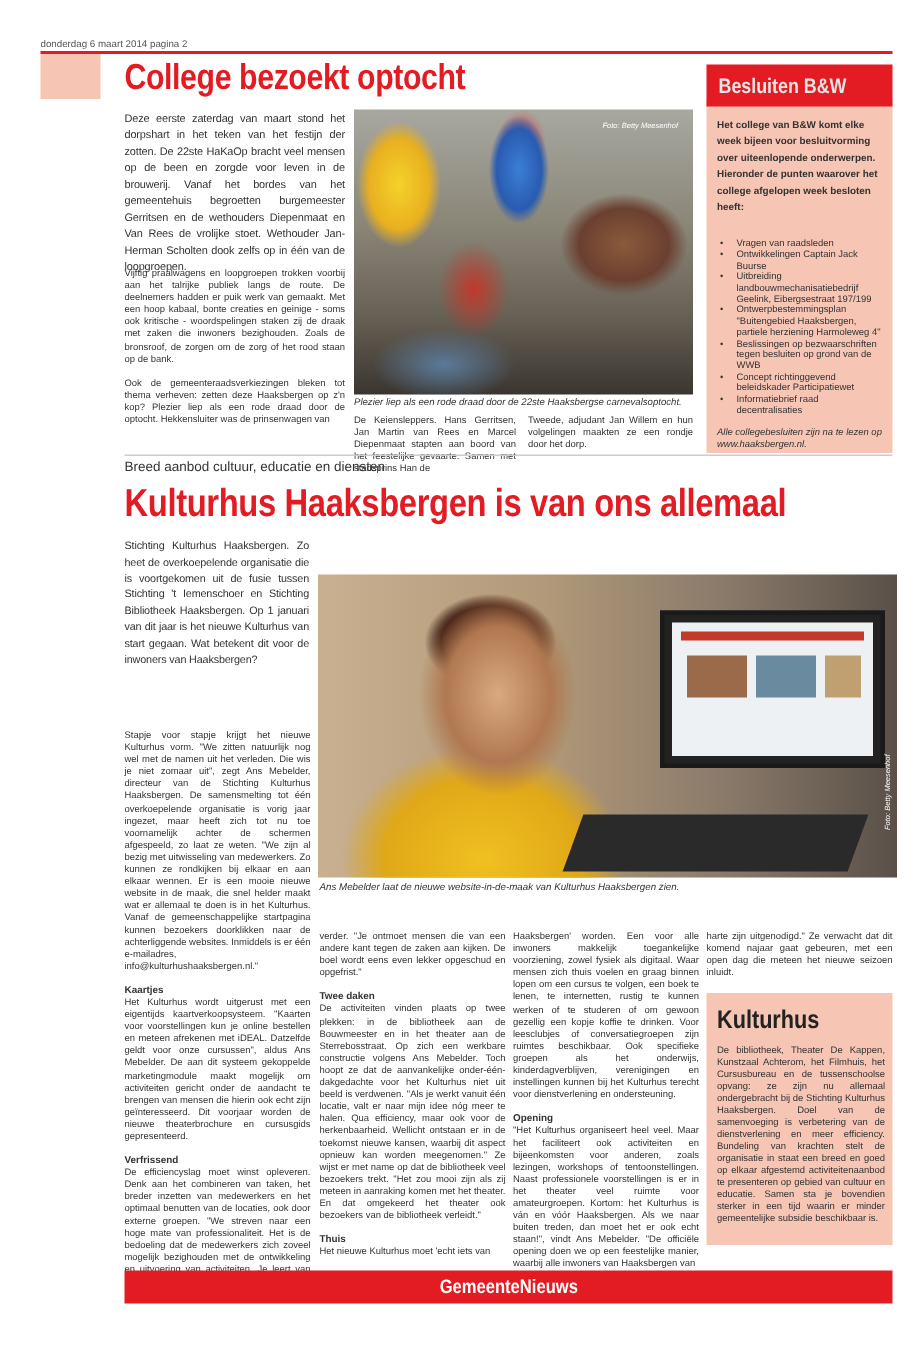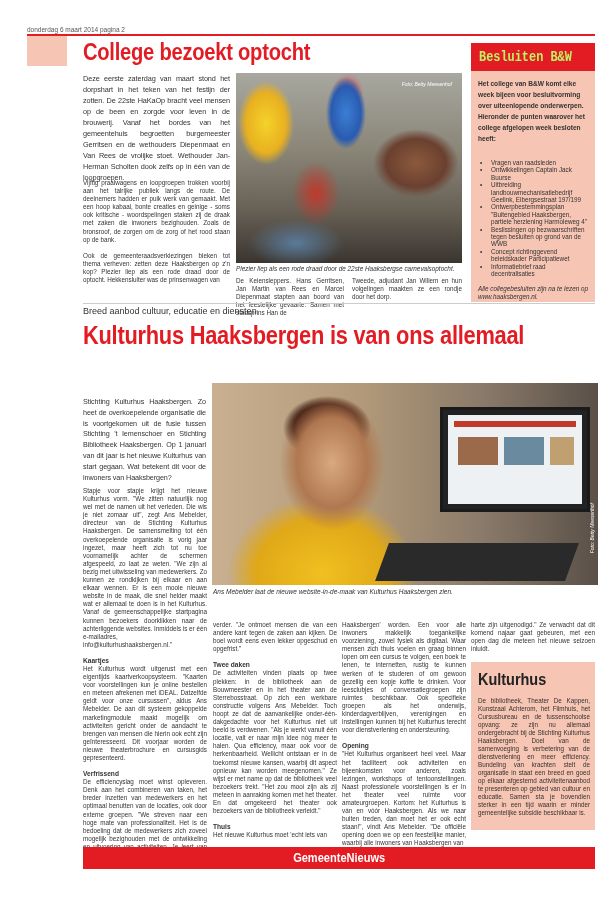--- a/index.html
+++ b/index.html
@@ -48,21 +48,21 @@
   .photo2 .screen .bar { position: absolute; left: 6px; right: 6px; top: 6px; height: 6px; background: #c23a2a; }
   .photo2 .screen .blk1 { position: absolute; left: 10px; top: 22px; width: 40px; height: 28px; background: #9a6a4a; }
   .photo2 .screen .blk2 { position: absolute; left: 56px; top: 22px; width: 40px; height: 28px; background: #6a8aa0; }
   .photo2 .screen .blk3 { position: absolute; left: 102px; top: 22px; width: 24px; height: 28px; background: #c0a070; }
   .photo2 .keyboard { position: absolute; left: 170px; top: 160px; width: 190px; height: 38px; background: #2a2a2a; transform: skewX(-20deg); }
   .photo2 .credit2 { position: absolute; right: 3px; top: 120px; font-size: 5px; font-style: italic; color: #fff; writing-mode: vertical-rl; transform: rotate(180deg); }
   .cap2 { position: absolute; left: 213px; top: 588px; font-size: 6.5px; font-style: italic; color: #333; white-space: nowrap; }
 
   .sidebox { position: absolute; background: #f6c5b3; }
   .side1 { left: 471px; top: 66px; width: 124px; height: 236px; }
-  .side-title { position: absolute; left: 471px; top: 43px; width: 124px; height: 28px; background: #e31b23; color: #bef264; font-weight: bold; font-size: 14px; padding: 6px 0 0 8px; font-family: Liberation Mono, monospace; }
+  .side-title { position: absolute; left: 471px; top: 43px; width: 124px; height: 28px; background: #e31b23; color: #e5e5e5; font-weight: bold; font-size: 14px; padding: 6px 0 0 8px; }
   .side-title span { display: inline-block; transform: scaleX(0.85); transform-origin: left; white-space: nowrap; }
   .side-intro { position: absolute; left: 478px; top: 78px; width: 112px; font-weight: bold; font-size: 6.6px; line-height: 11px; color: #333; }
   .side-list { position: absolute; left: 478px; top: 159px; width: 112px; list-style: none; font-size: 6.3px; line-height: 7.4px; color: #333; }
   .side-list li { padding-left: 13px; position: relative; }
   .side-list li::before { content: "•"; position: absolute; left: 2px; }
   .side-foot { position: absolute; left: 478px; top: 285px; width: 112px; font-size: 6.3px; font-style: italic; line-height: 8px; color: #333; }
 
   .hr-grey { position: absolute; left: 83px; top: 303px; width: 512px; height: 1px; background: #ccc; }
 
   .side2 { left: 471px; top: 662px; width: 124px; height: 168px; }
@@ -104,21 +104,21 @@
   <li>Beslissingen op bezwaarschriften tegen besluiten op grond van de WWB</li>
   <li>Concept richtinggevend beleidskader Participatiewet</li>
   <li>Informatiebrief raad decentralisaties</li>
 </ul>
 <div class="side-foot">Alle collegebesluiten zijn na te lezen op www.haaksbergen.nl.</div>
 
 <div class="hr-grey"></div>
 
 <div class="kicker">Breed aanbod cultuur, educatie en diensten</div>
 <h1 class="headline h2">Kulturhus Haaksbergen is van ons allemaal</h1>
-<div class="intro" style="left:83px;top:397px;width:123px;font-size:7.2px;line-height:10.8px;">Stichting Kulturhus Haaksbergen. Zo heet de overkoepelende organisatie die is voortgekomen uit de fusie tussen Stichting 't Iemenschoer en Stichting Bibliotheek Haaksbergen. Op 1 januari van dit jaar is het nieuwe Kulturhus van start gegaan. Wat betekent dit voor de inwoners van Haaksbergen?</div>
+<div class="intro" style="left:83px;top:359px;width:123px;font-size:7.2px;line-height:10.8px;">Stichting Kulturhus Haaksbergen. Zo heet de overkoepelende organisatie die is voortgekomen uit de fusie tussen Stichting 't Iemenschoer en Stichting Bibliotheek Haaksbergen. Op 1 januari van dit jaar is het nieuwe Kulturhus van start gegaan. Wat betekent dit voor de inwoners van Haaksbergen?</div>
 
 <div class="photo photo2">
   <div class="monitor">
     <div class="screen">
         <div class="bar"></div>
         <div class="blk1"></div>
         <div class="blk2"></div>
         <div class="blk3"></div>
       </div>
   </div>

